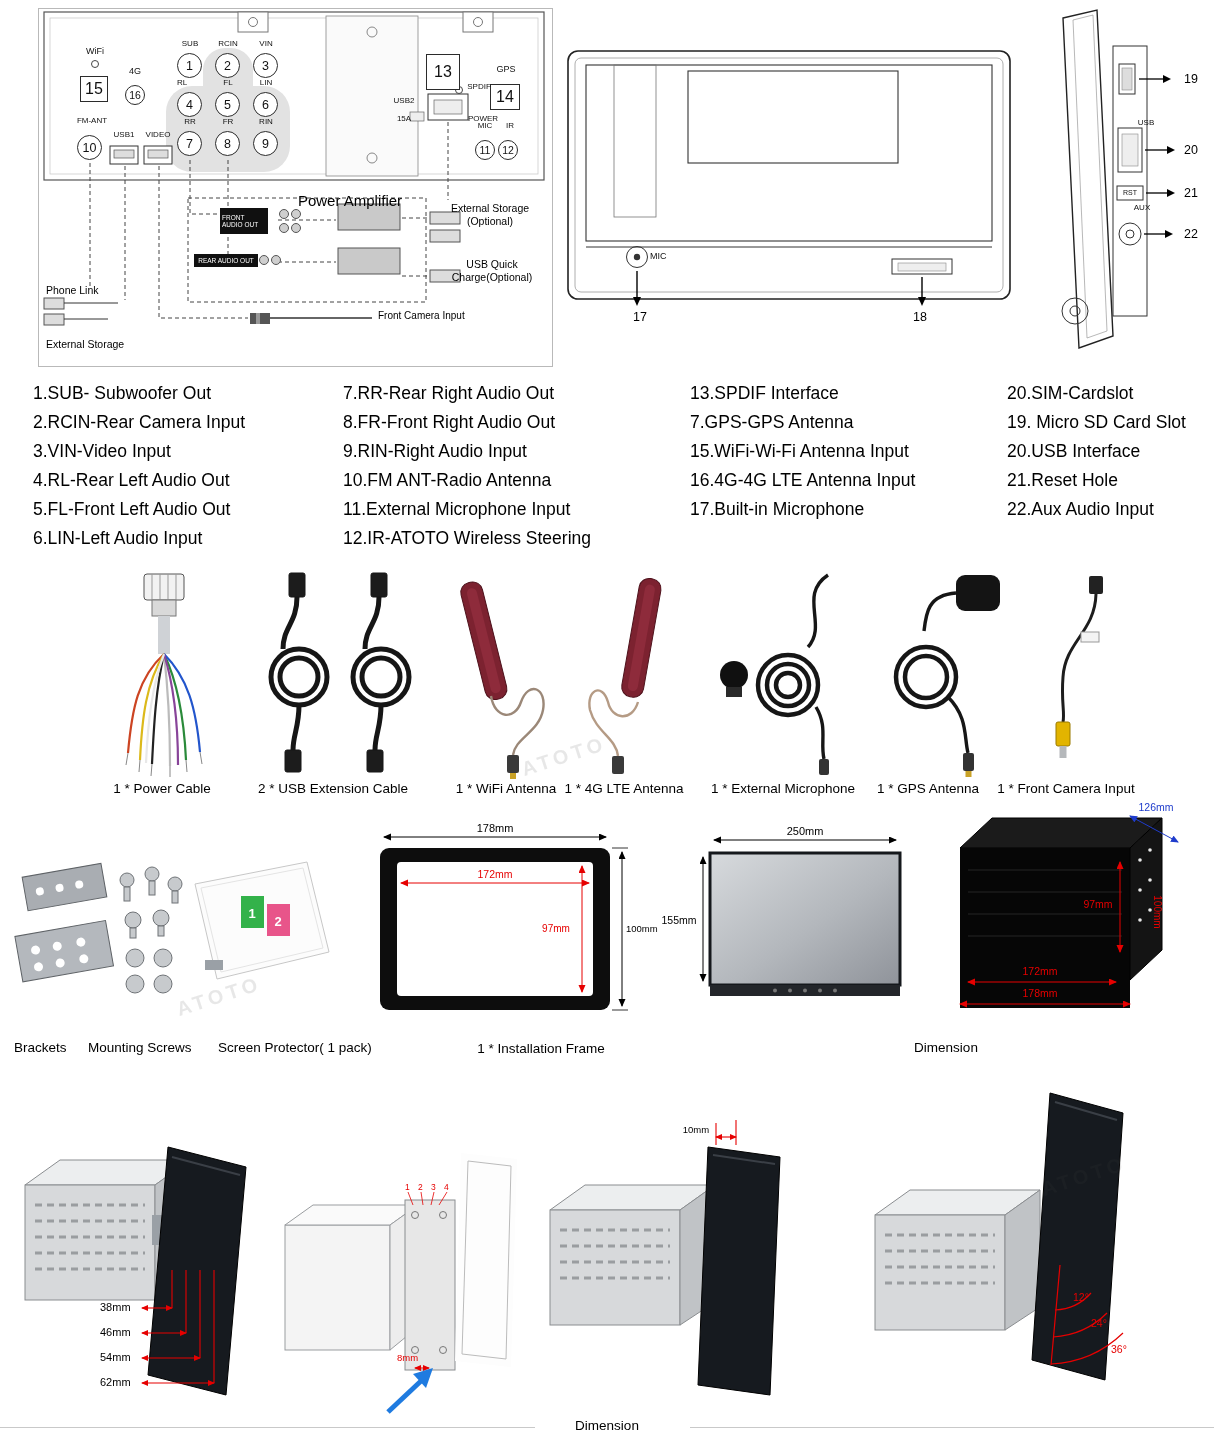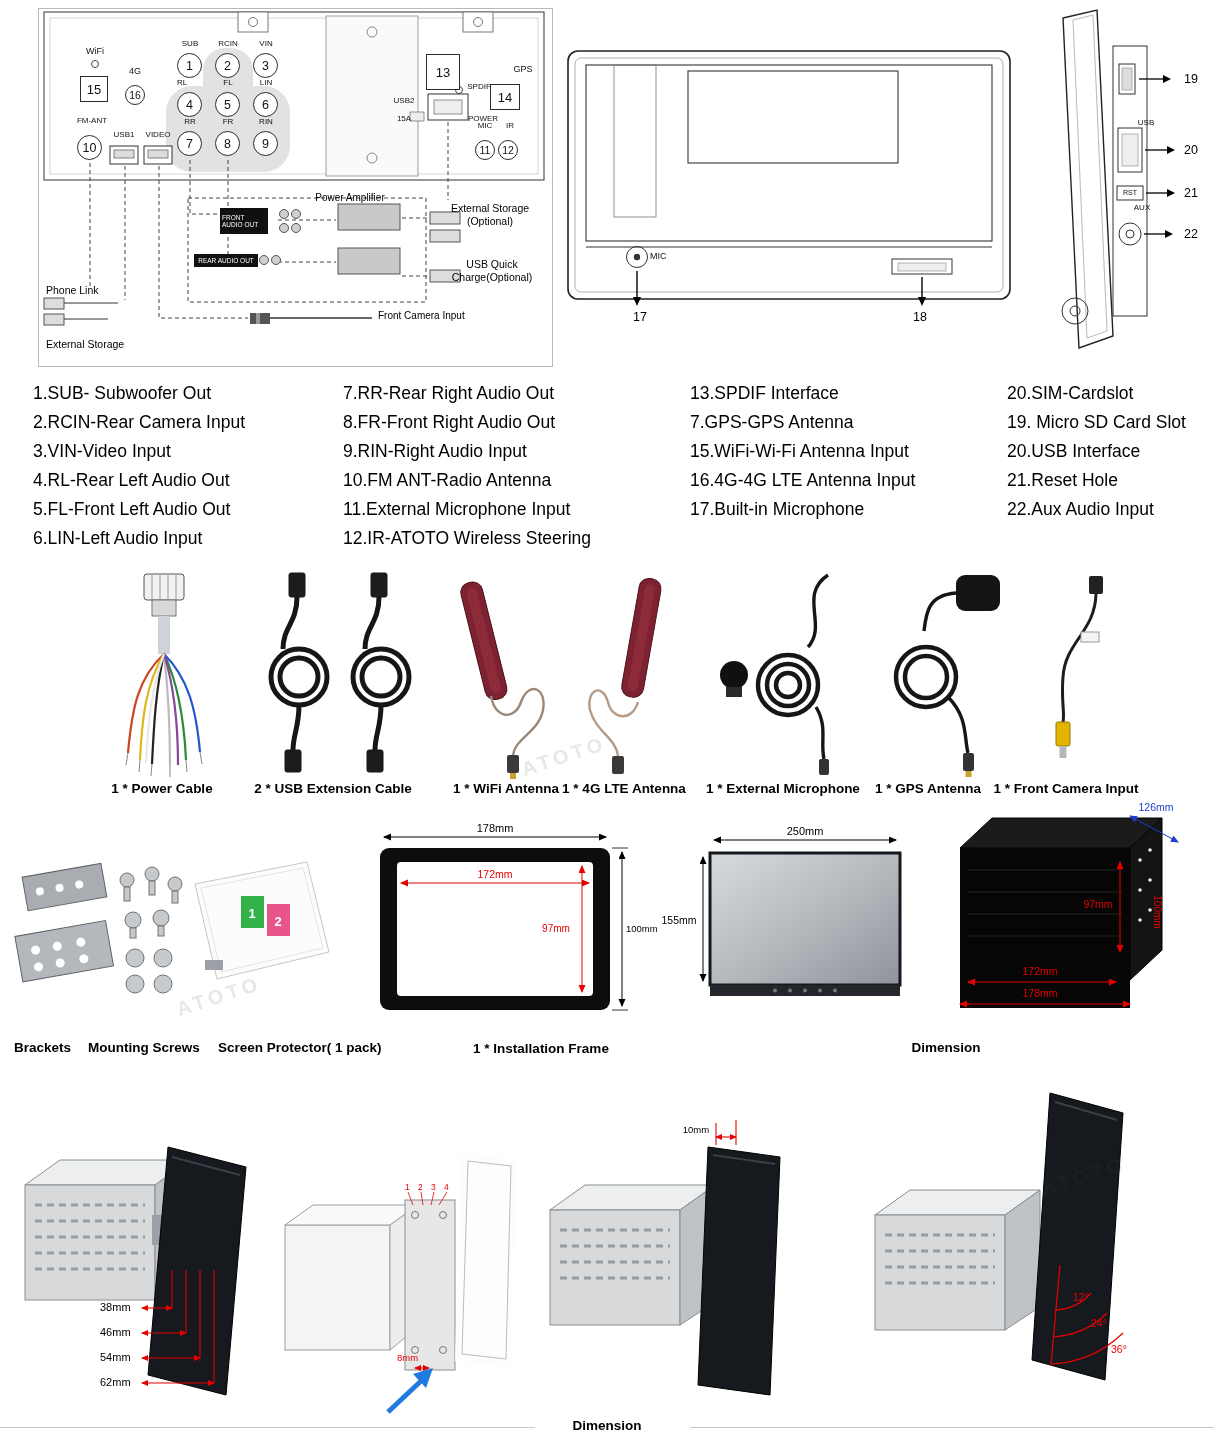--- a/index.html
+++ b/index.html
@@ -3,25 +3,25 @@
 <meta charset="utf-8">
 <style>
   *{margin:0;padding:0;box-sizing:border-box}
   body{background:#fff;font-family:"Liberation Sans",sans-serif}
   #canvas{position:relative;width:1214px;height:1454px;background:#fff;overflow:hidden;color:#000}
   .abs{position:absolute}
   .plabel{position:absolute;font-size:9px;color:#111;text-align:center;white-space:nowrap}
   .fs8{font-size:8px}
   .cnum{position:absolute;width:25px;height:25px;border:1.6px solid #2b2b2b;border-radius:50%;background:#fff;display:flex;align-items:center;justify-content:center;font-size:12.5px;color:#111}
   .cnum.sm{width:20px;height:20px;font-size:10.5px}
-  .bnum{position:absolute;border:1.6px solid #2b2b2b;background:#fff;display:flex;align-items:center;justify-content:center;font-size:13px;color:#111}
+  .bnum{position:absolute;border:1.6px solid #2b2b2b;background:#fff;display:flex;align-items:center;justify-content:center;font-size:16px;color:#111}
   .blackbox{position:absolute;background:#101010;color:#fff;font-size:6.5px;line-height:1.15;display:flex;align-items:center;justify-content:center;text-align:left;padding:1px 2px}
   .wire-lbl{position:absolute;font-size:10.5px;color:#000;text-align:center;line-height:1.25}
   .legend-col{position:absolute;font-size:17.5px;color:#000;line-height:29px;white-space:nowrap}
-  .cap{position:absolute;font-weight:bold;font-size:13.5px;color:#000;text-align:center;white-space:nowrap}
+  .cap{position:absolute;font-weight:normal;font-size:13.5px;color:#000;text-align:center;white-space:nowrap}
   .num-callout{position:absolute;font-size:12.5px;color:#000;text-align:center}
   .dim-lbl{position:absolute;font-size:11px;font-weight:normal;color:#000;white-space:nowrap}
   .wm{position:absolute;color:#444;opacity:.12;font-size:20px;letter-spacing:4px;transform:rotate(-18deg);font-weight:bold}
   .hline{position:absolute;border-top:1px solid #c9c9c9}
   svg{display:block}
 </style>
 </head>
 <body>
 
 <div id="canvas">
@@ -123,25 +123,25 @@
     <div class="plabel fs8" style="left:124px;top:70px;width:40px">RL</div>
     <div class="plabel fs8" style="left:170px;top:70px;width:40px">FL</div>
     <div class="plabel fs8" style="left:208px;top:70px;width:40px">LIN</div>
     <div class="plabel fs8" style="left:132px;top:109px;width:40px">RR</div>
     <div class="plabel fs8" style="left:170px;top:109px;width:40px">FR</div>
     <div class="plabel fs8" style="left:208px;top:109px;width:40px">RIN</div>
     <div class="plabel fs8" style="left:346px;top:88px;width:40px">USB2</div>
     <div class="plabel fs8" style="left:416px;top:74px;width:50px">SPDIF</div>
     <div class="plabel fs8" style="left:346px;top:106px;width:40px">15A</div>
     <div class="plabel fs8" style="left:420px;top:106px;width:50px">POWER</div>
-    <div class="plabel" style="left:465px;top:56px;width:40px">GPS</div>
+    <div class="plabel" style="left:448px;top:56px;width:40px">GPS</div>
     <div class="plabel fs8" style="left:427px;top:113px;width:40px">MIC</div>
     <div class="plabel fs8" style="left:452px;top:113px;width:40px">IR</div>
 
-    <div class="wire-lbl" style="left:252px;top:184px;width:120px;font-size:10px">Power Amplifier</div>
+    <div class="wire-lbl" style="left:252px;top:184px;width:120px;font-size:15px">Power Amplifier</div>
     <div class="blackbox" style="left:182px;top:200px;width:48px;height:26px">FRONT AUDIO OUT</div>
     <div class="blackbox" style="left:156px;top:246px;width:64px;height:13px;white-space:nowrap">REAR AUDIO OUT</div>
     <div class="wire-lbl" style="left:392px;top:194px;width:120px">External Storage (Optional)</div>
     <div class="wire-lbl" style="left:398px;top:250px;width:112px">USB Quick Charge(Optional)</div>
     <div class="wire-lbl" style="left:8px;top:276px;text-align:left">Phone Link</div>
     <div class="wire-lbl" style="left:8px;top:330px;text-align:left">External Storage</div>
     <div class="wire-lbl" style="left:340px;top:302px;font-size:10px;text-align:right">Front Camera Input</div>
   </div>
 
   <div class="abs" style="left:562px;top:35px;width:455px;height:280px">

